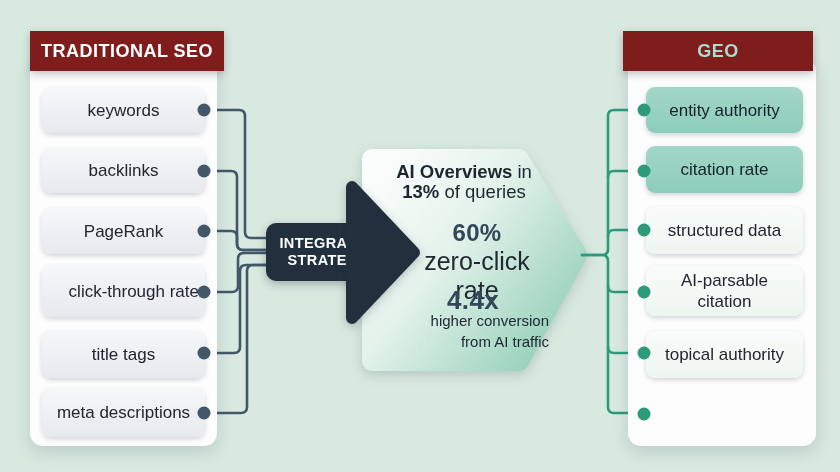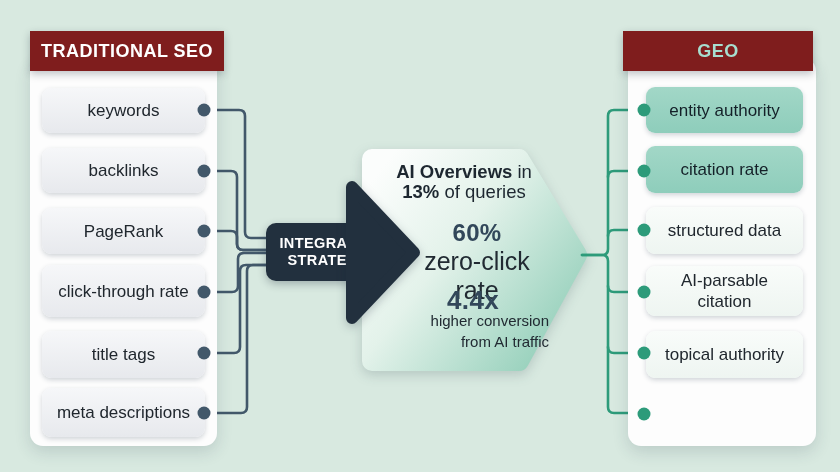--- a/index.html
+++ b/index.html
@@ -115,21 +115,21 @@
     </div>
     <div class="pill gray" style="left:42px;top:88px;width:163px;height:45px;">
         <span>keywords</span>
       </div>
     <div class="pill gray" style="left:42px;top:148px;width:163px;height:45px;">
         <span>backlinks</span>
       </div>
     <div class="pill gray" style="left:42px;top:208px;width:163px;height:46px;">
         <span>PageRank</span>
       </div>
-    <div class="pill gray" style="left:42px;top:265px;width:163px;height:52px;">
+    <div class="pill gray" style="left:42px;top:265px;width:163px;height:52px;justify-content:flex-end;">
         <span>click-through rate</span>
       </div>
     <div class="pill gray" style="left:42px;top:331px;width:163px;height:47px;">
         <span>title tags</span>
       </div>
     <div class="pill gray" style="left:42px;top:388px;width:163px;height:49px;">
         <span>meta descriptions</span>
       </div>
 
     <div class="panel" style="left:628px;top:58px;width:188px;height:388px;"></div>

